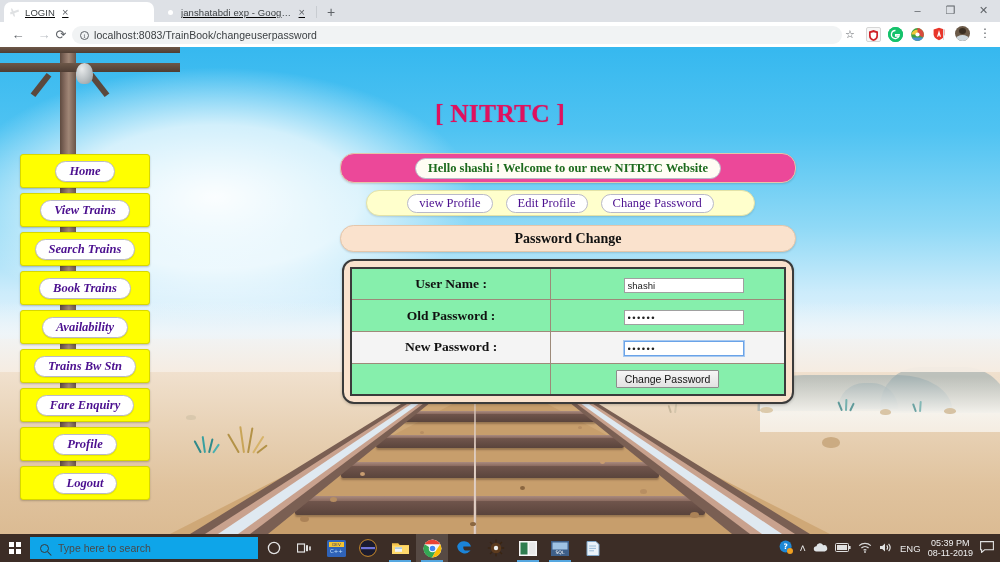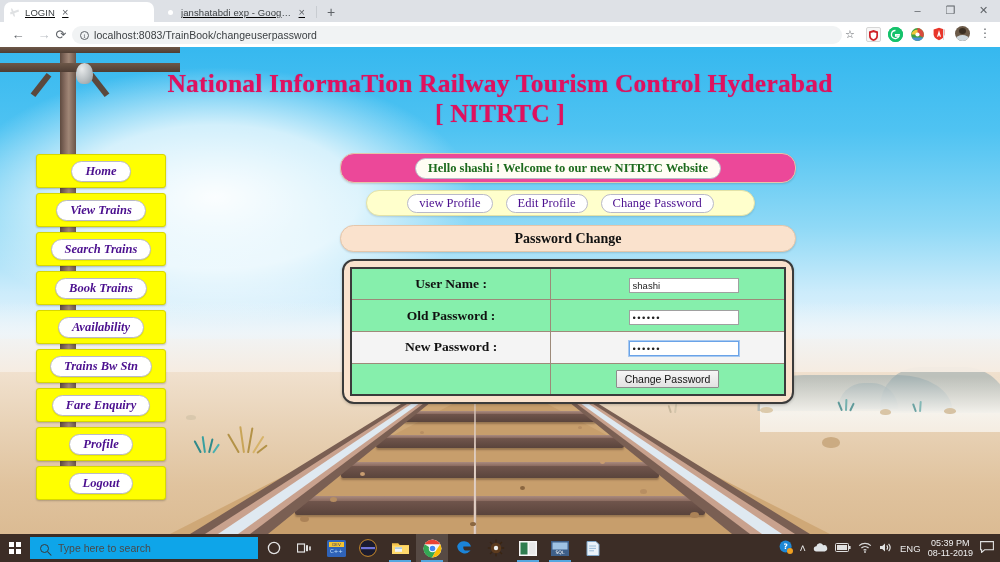--- a/index.html
+++ b/index.html
@@ -119,21 +119,21 @@
 
   
   .title{
     position:absolute;left:160px;top:22px;width:680px;text-align:center;
     font-family:"Liberation Serif",serif;font-weight:bold;font-size:25.5px;
     line-height:1.18;color:#e0115f;letter-spacing:.2px;
     text-shadow:0 0 1px rgba(190,10,80,.5);
   }
 
   
-  .sidebar{position:absolute;left:20px;top:107px;width:106px;margin-left:16px;}
+  .sidebar{position:absolute;left:20px;top:107px;width:106px;}
   .side-item{
     width:130px;height:34px;margin-bottom:5px;background:#ffff00;
     border:1px solid #d8d800;border-radius:3px;
     display:flex;align-items:center;justify-content:center;
     box-shadow:0 1px 2px rgba(0,0,0,.22);
   }
   .side-pill{
     background:#ffffff;border:1px solid #b9b9c9;border-radius:16px;
     padding:2px 13px;font-family:"Liberation Serif",serif;
     font-style:italic;font-weight:bold;font-size:12.5px;color:#4b0f8f;
@@ -175,21 +175,21 @@
   table.form td{
     border:1px solid #9d8a79;background:#86efac;height:30px;vertical-align:middle;
   }
   td.lbl{
     width:46%;text-align:center;font-family:"Liberation Serif",serif;
     font-weight:bold;font-size:13.5px;color:#111;
   }
   td.val{text-align:center;}
   tr.hover td{background:#f4f4f4;}
   input.txt{
-    width:110px;height:15px;border:1px solid #a0a0a0;background:#fff;
+    width:120px;height:15px;border:1px solid #a0a0a0;background:#fff;
     font-family:"Liberation Sans",sans-serif;font-size:9.5px;color:#222;padding:0 3px;margin-left:32px;
   }
   input.focused{border:1px solid #6aa3e8;outline:1px solid #a8c9f0;}
   .pwd{letter-spacing:1.4px;font-size:11px;}
   .submit{
     font-family:"Liberation Sans",sans-serif;font-size:10.5px;color:#111;
     background:linear-gradient(180deg,#f6f6f6 0%,#e2e2e2 100%);
     border:1px solid #8d8d8d;padding:2px 8px;border-radius:1px;
   }
 
@@ -359,21 +359,21 @@
       <div class="pebble" style="left:640px;bottom:40px;width:7px;height:5px;background:#b78e62;"></div>
       <div class="pebble" style="left:690px;bottom:16px;width:9px;height:6px;background:#ab8257;"></div>
       <div class="pebble" style="left:600px;bottom:70px;width:5px;height:4px;background:#c89d71;"></div>
       <div class="pebble" style="left:470px;bottom:8px;width:6px;height:4px;background:#8a6640;"></div>
       <div class="pebble" style="left:520px;bottom:44px;width:5px;height:4px;background:#8a6640;"></div>
       <div class="pebble" style="left:420px;bottom:100px;width:4px;height:3px;background:#b78e62;"></div>
       <div class="pebble" style="left:578px;bottom:105px;width:4px;height:3px;background:#b78e62;"></div>
     </div>
 
     <h1 class="title">
-      <span>National InformaTion Railway Tourism Control Hyderabad</span><br>
+      <br>
       <span>[ NITRTC ]</span>
     </h1>
 
     <nav class="sidebar">
       <div class="side-item">
         <span class="side-pill">Home</span>
         </div>
       <div class="side-item">
         <span class="side-pill">View Trains</span>
         </div>

